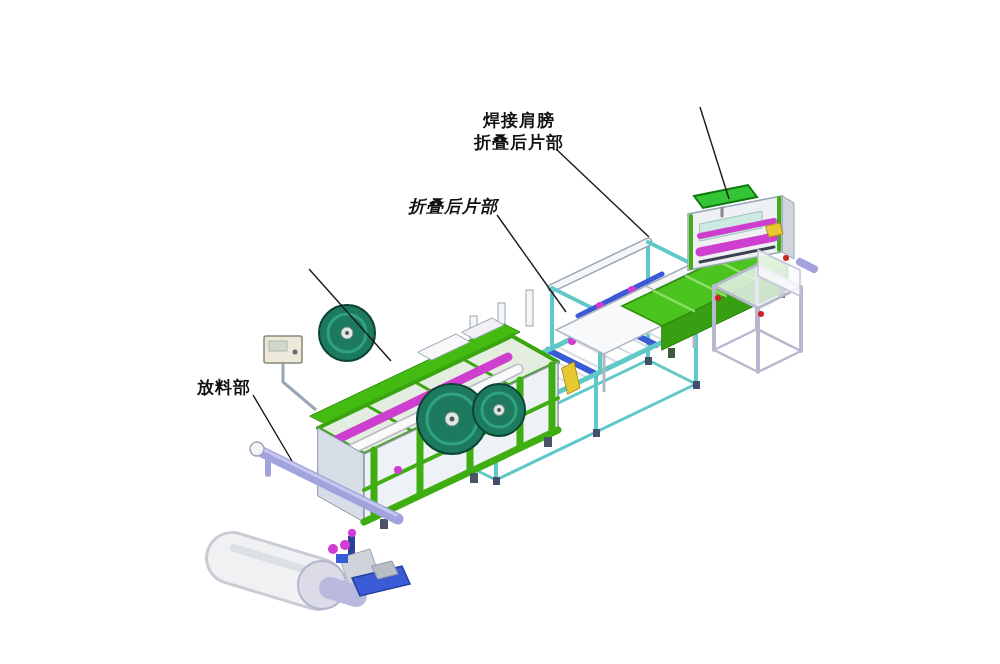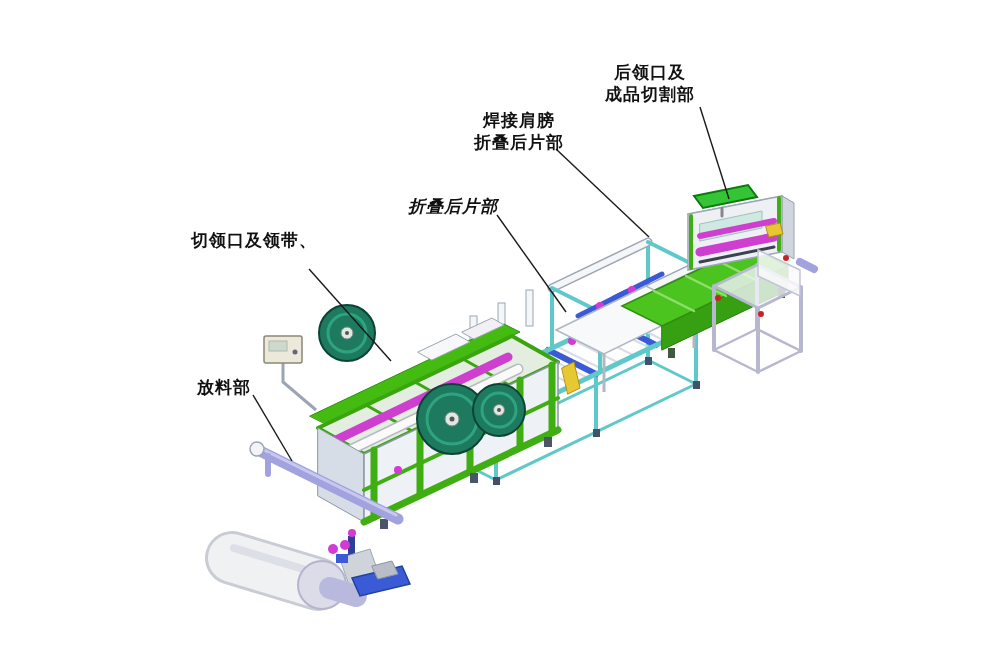--- a/index.html
+++ b/index.html
@@ -225,35 +225,30 @@
 
   <g stroke="#1a1a1a" stroke-width="1.4">
     <line x1="700" y1="107" x2="729" y2="199"></line>
     <line x1="556" y1="149" x2="649" y2="237"></line>
     <line x1="497" y1="215" x2="566" y2="312"></line>
     <line x1="309" y1="269" x2="391" y2="361"></line>
     <line x1="253" y1="395" x2="292" y2="461"></line>
   </g>
 </svg>
 
-  <div class="callout" style="left:592px;top:62px;width:116px;">
-    <span class="line">后领口及</span>
-    <span class="line">成品切割部</span>
-  </div>
 
   <div class="callout" style="left:474px;top:110px;width:90px;text-align:center;">
     <span class="line">焊接肩膀</span>
     <span class="line">折叠后片部</span>
   </div>
 
   <div class="callout" style="left:407px;top:196px;width:92px;font-style:italic;">
     <span class="line">折叠后片部</span>
   </div>
 
   <div class="callout" style="left:190px;top:230px;width:128px;">
-    <span class="line">切领口及领带、</span>
   </div>
 
   <div class="callout" style="left:194px;top:377px;width:60px;">
     <span class="line">放料部</span>
   </div>
 
 </div>
 
 </body></html>

